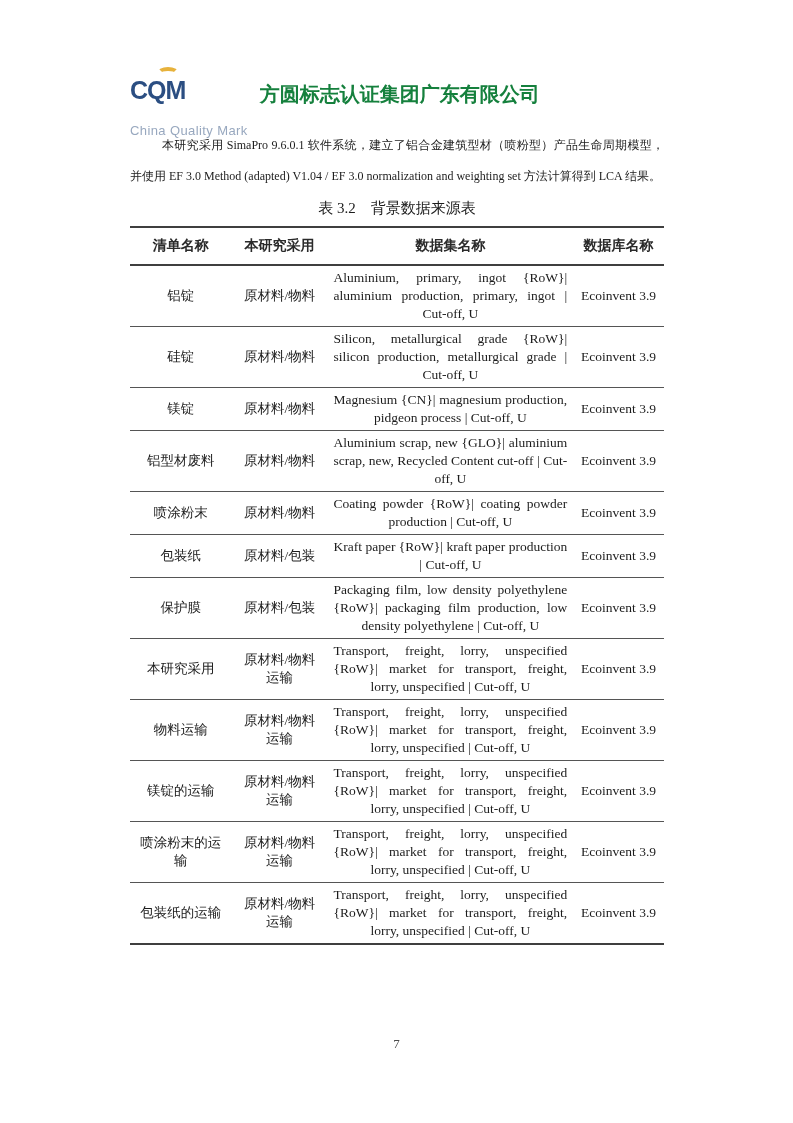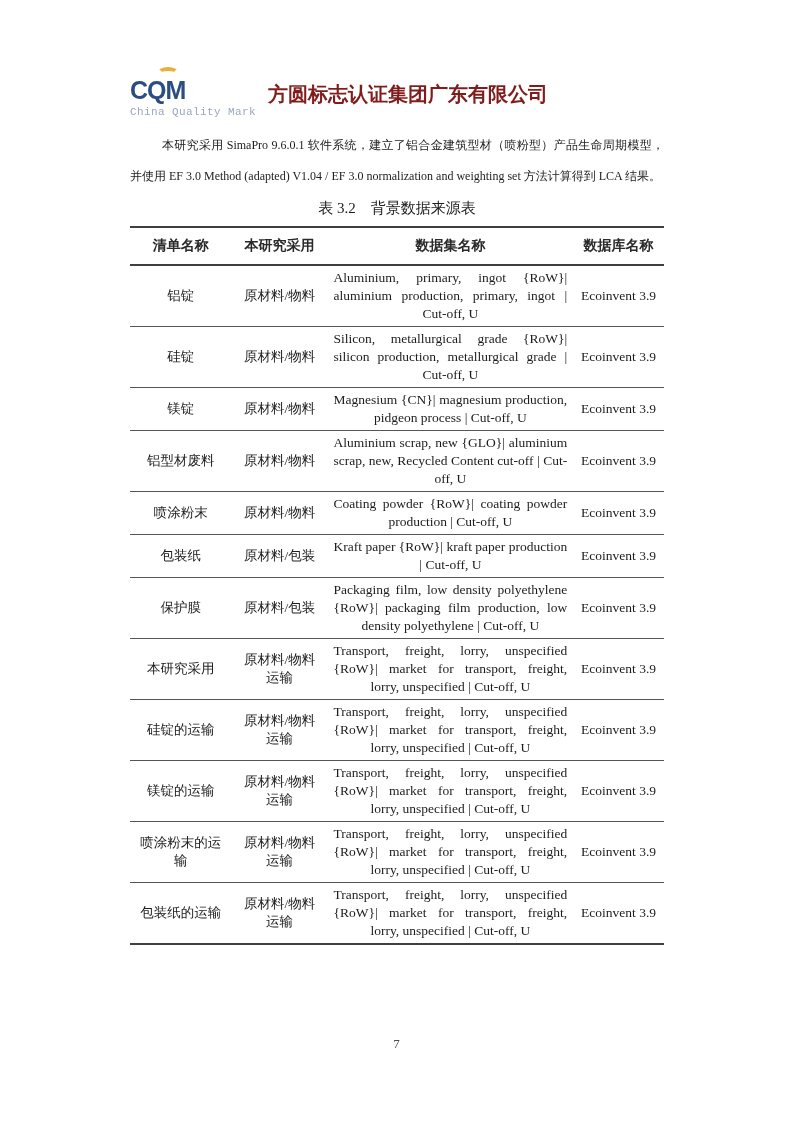--- a/index.html
+++ b/index.html
@@ -37,32 +37,32 @@
   }
   .logo-arc {
     position: absolute;
     top: -7px; left: 27px;
     width: 22px; height: 12px;
     border: 4px solid transparent;
     border-top-color: #e7b23c;
     border-radius: 50%;
   }
   .logo-tagline {
-    font-family: Liberation Mono, monospace;
-    font-size: 11px;
+    font-family: Liberation Sans, sans-serif;
+    font-size: 13px;
     color: #98a8bf;
-    margin-top: 0;
+    margin-top: 17px;
     letter-spacing: 0.4px;
     white-space: nowrap;
   }
   .logo-company {
     font-family: "Liberation Sans", sans-serif;
     font-weight: bold;
     font-size: 20px;
-    color: #7f1d1d;
+    color: #15803d;
     margin-top: 7px;
     white-space: nowrap;
   }
 
   
   .para {
     font-size: 12px;
     line-height: 31px;
     text-align: justify;
     text-indent: 32px;
@@ -190,21 +190,21 @@
           <td class="cell-dataset">Packaging film, low density polyethylene {RoW}| packaging film production, low density polyethylene | Cut-off, U</td>
           <td class="cell-database">Ecoinvent 3.9</td>
         </tr>
         <tr>
           <td class="cell-item">本研究采用</td>
           <td class="cell-process">原材料/物料运输</td>
           <td class="cell-dataset">Transport, freight, lorry, unspecified {RoW}| market for transport, freight, lorry, unspecified | Cut-off, U</td>
           <td class="cell-database">Ecoinvent 3.9</td>
         </tr>
         <tr>
-          <td class="cell-item">硅锭的运输</td>
+          <td class="cell-item">物料运输</td>
           <td class="cell-process">原材料/物料运输</td>
           <td class="cell-dataset">Transport, freight, lorry, unspecified {RoW}| market for transport, freight, lorry, unspecified | Cut-off, U</td>
           <td class="cell-database">Ecoinvent 3.9</td>
         </tr>
         <tr>
           <td class="cell-item">镁锭的运输</td>
           <td class="cell-process">原材料/物料运输</td>
           <td class="cell-dataset">Transport, freight, lorry, unspecified {RoW}| market for transport, freight, lorry, unspecified | Cut-off, U</td>
           <td class="cell-database">Ecoinvent 3.9</td>
         </tr>

